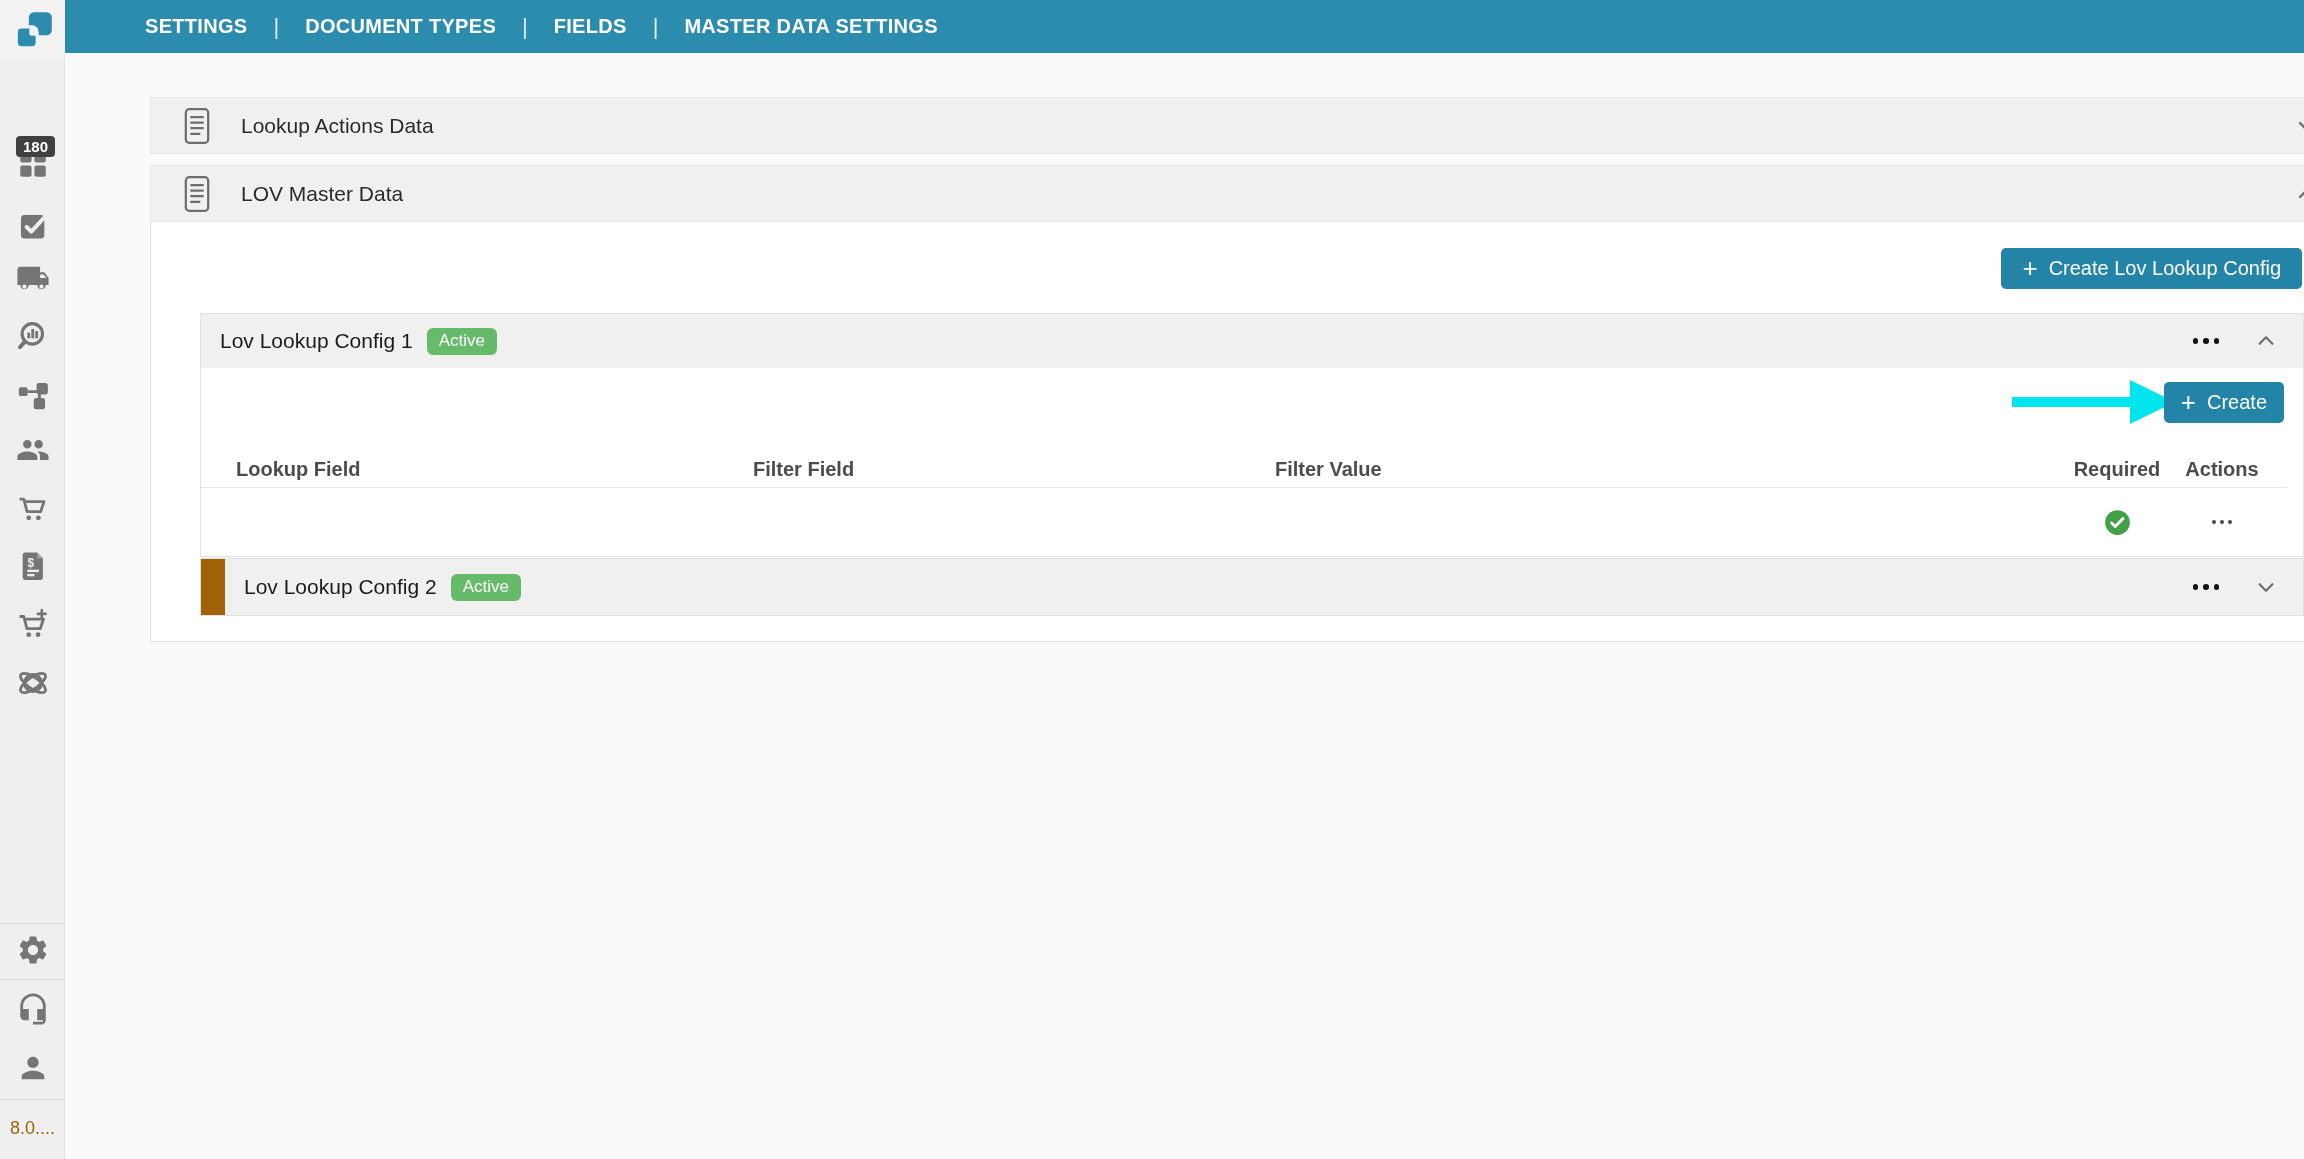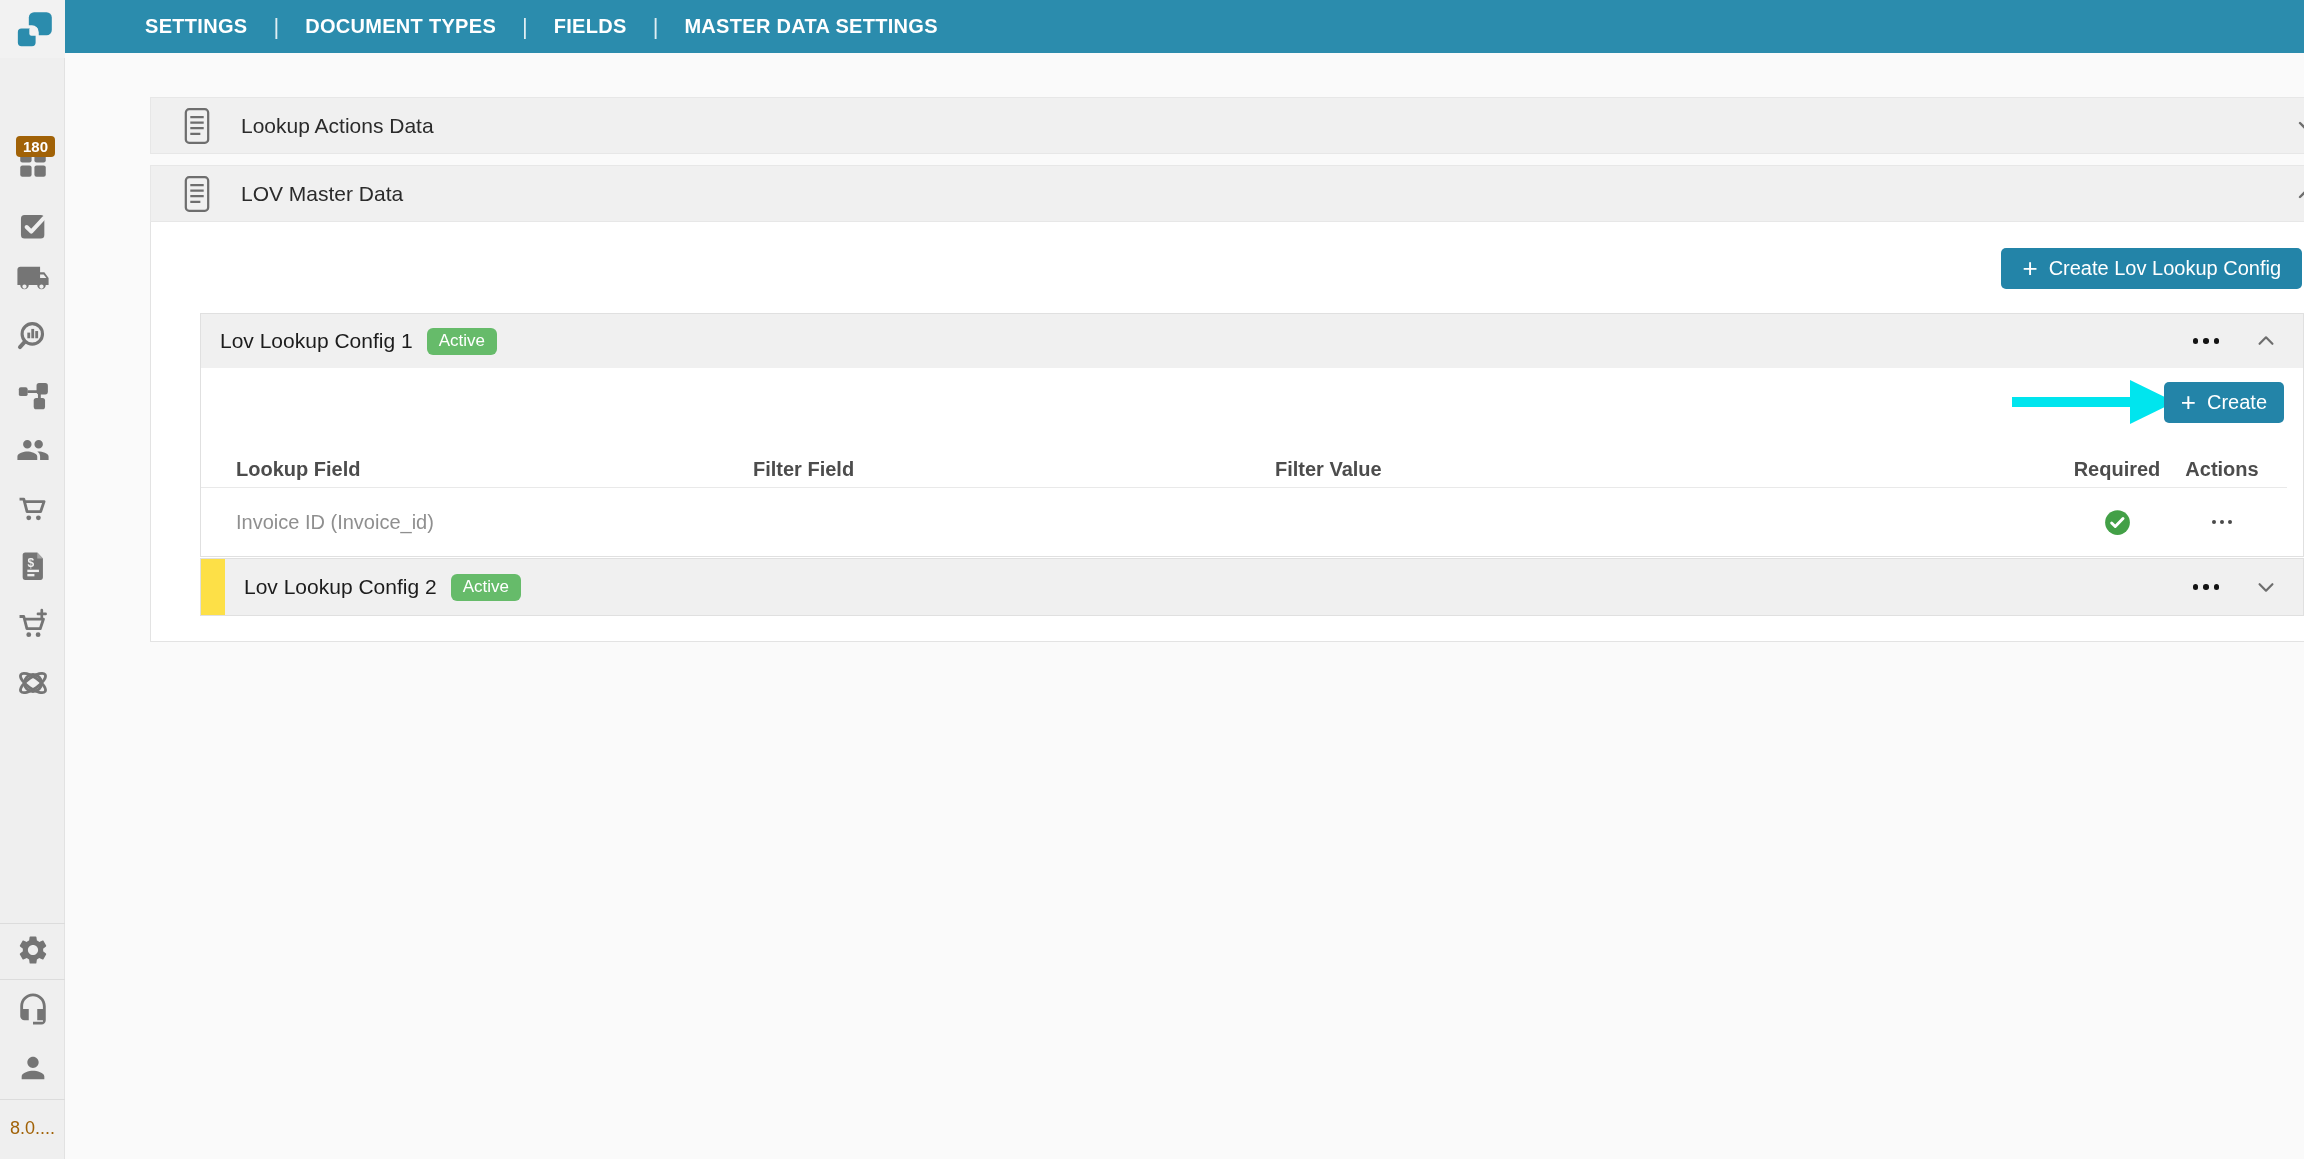--- a/index.html
+++ b/index.html
@@ -39,21 +39,21 @@
   }
   
   .sidebar {
     position:absolute; left:0; top:58px; bottom:0; width:65px;
     background:#efefef; border-right:1px solid #e2e2e2; z-index:4;
   }
   .side-item { position:absolute; left:0; width:65px; display:flex; justify-content:center; cursor:pointer; }
   .side-divider { position:absolute; left:0; width:65px; height:1px; background:#dcdcdc; }
   .task-badge {
     position:absolute; left:16px; top:78px;
-    background:#a16207; color:#fff; font-size:15px; font-weight:700;
+    background:#404040; color:#fff; font-size:15px; font-weight:700;
     padding:2px 7px; border-radius:4px; z-index:2;
   }
   .version { position:absolute; left:10px; top:1060px; font-size:18px; color:#a16207; }
   
   .content { position:absolute; left:150px; top:97px; width:2196px; }
   .acc-header {
     height:57px; background:#f0f0f0; border:1px solid #e7e7e7;
     display:flex; align-items:center; padding:0 26px 0 30px; cursor:pointer;
   }
   .acc-header .doc-ic { margin-right:28px; display:flex; }
@@ -65,21 +65,21 @@
     height:420px; position:relative;
   }
   .btn {
     background:#2384a8; color:#fff; border:none; border-radius:5px;
     font-family:"Liberation Sans", sans-serif; font-size:20px;
     display:inline-flex; align-items:center; justify-content:center;
     cursor:pointer; white-space:nowrap;
   }
   .btn .plus { font-size:26px; font-weight:400; margin-right:11px; line-height:1; position:relative; top:-1px; }
   .btn-create-config { position:absolute; top:26px; right:43px; height:41px; padding:0 21px; }
-  .card { position:absolute; left:49px; width:2104px; border:1px solid #e0e0e0; background:#fde047; }
+  .card { position:absolute; left:49px; width:2104px; border:1px solid #e0e0e0; background:#a16207; }
   .card1 { top:91px; }
   .card2 { top:336px; }
   .card-header {
     height:54px; background:#f0f0f0; display:flex; align-items:center;
     padding:0 26px 0 19px; cursor:pointer;
   }
   .card2 .card-header { height:56px; border:none;margin-left:24px; }
   .card-title { font-size:21px; font-weight:500; color:#1c1c1c; }
   .status-badge {
     background:#66bb6a; color:#fff; font-size:17px; border-radius:6px;
@@ -311,21 +311,20 @@
 
         <div class="tbl">
           <div class="tr tr-head">
             <span class="td1 th">Lookup Field</span>
             <span class="td2 th">Filter Field</span>
             <span class="td3 th">Filter Value</span>
             <span class="td4 th">Required</span>
             <span class="td5 th">Actions</span>
           </div>
           <div class="tr tr-data">
-            <span class="td2 cell">Invoice ID (Invoice_id)</span>
             <span class="td3 cell"></span>
             <span class="td4">
               <svg width="27" height="27" viewBox="0 0 24 24">
                 <circle cx="12" cy="12" r="11" fill="#43a047"></circle>
                 <path d="M6.8 12.4l3.2 3.2 6.9-7.1" stroke="#fff" stroke-width="2.6" fill="none" stroke-linecap="round" stroke-linejoin="round"></path>
               </svg>
             </span>
             <span class="td5">
               <span class="row-dots">
                   <i></i>

